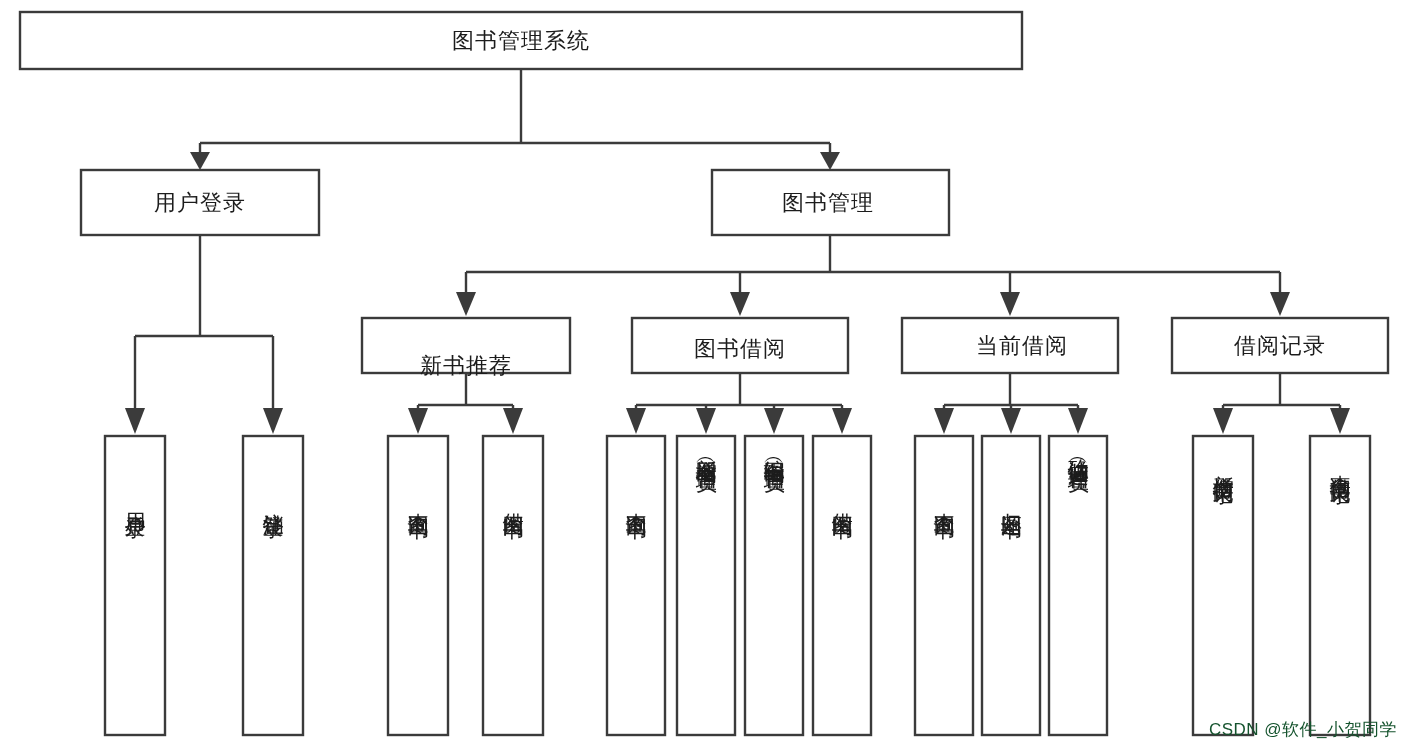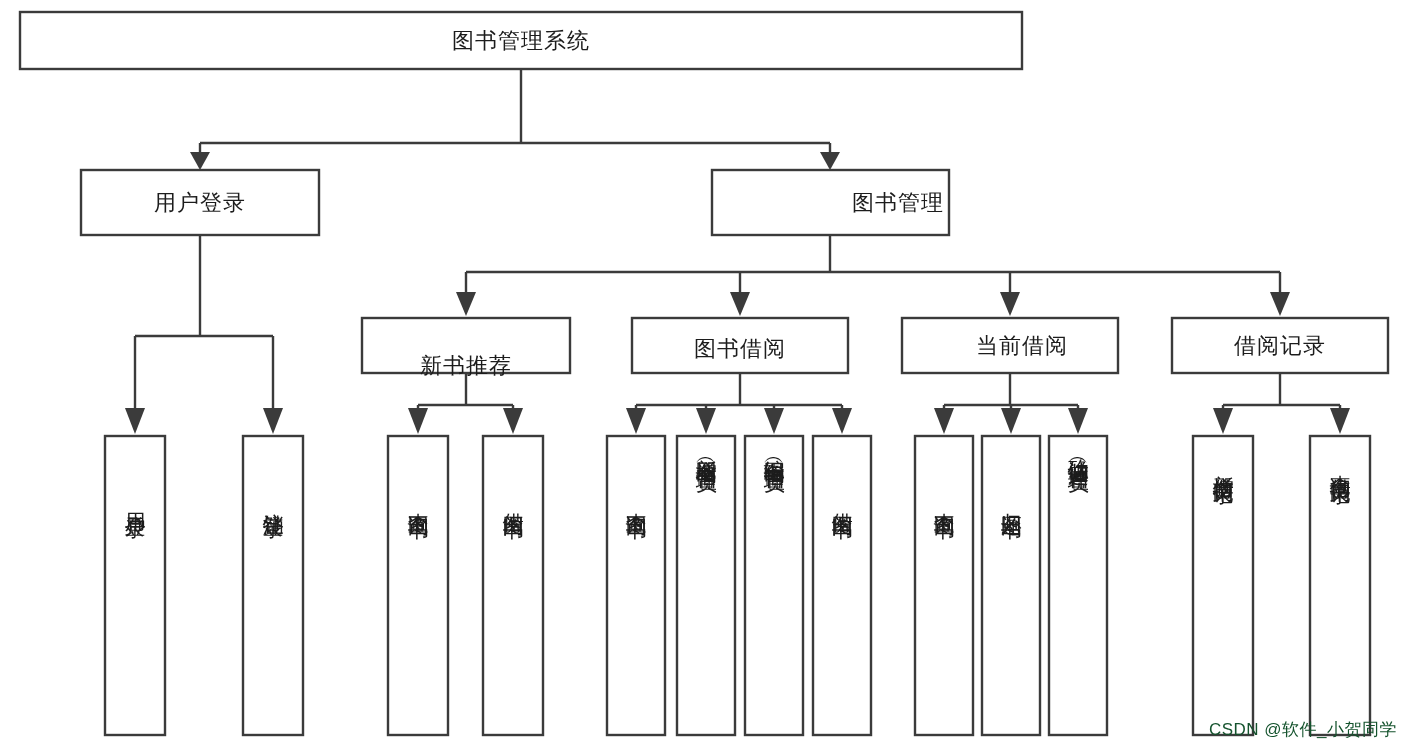--- a/index.html
+++ b/index.html
@@ -183,21 +183,21 @@
   </svg>
 
   <div class="hlabel-wrap" style="left:20px; top:12px; width:1002px; height:57px;">
     <span class="hlabel-text">图书管理系统</span>
   </div>
 
   <div class="hlabel-wrap" style="left:81px; top:170px; width:238px; height:65px;">
     <span class="hlabel-text">用户登录</span>
   </div>
 
-  <div class="hlabel-wrap" style="left:712px; top:170px; width:232px; height:65px;justify-content:flex-end;">
+  <div class="hlabel-wrap" style="left:712px; top:170px; width:232px; height:65px;">
     <span class="hlabel-text">图书管理</span>
   </div>
 
   <div class="hlabel-wrap" style="left:362px; top:318px; width:208px; height:55px;margin-top:20px;">
     <span class="hlabel-text">新书推荐</span>
   </div>
 
   <div class="hlabel-wrap" style="left:632px; top:318px; width:216px; height:62px;">
     <span class="hlabel-text">图书借阅</span>
   </div>

